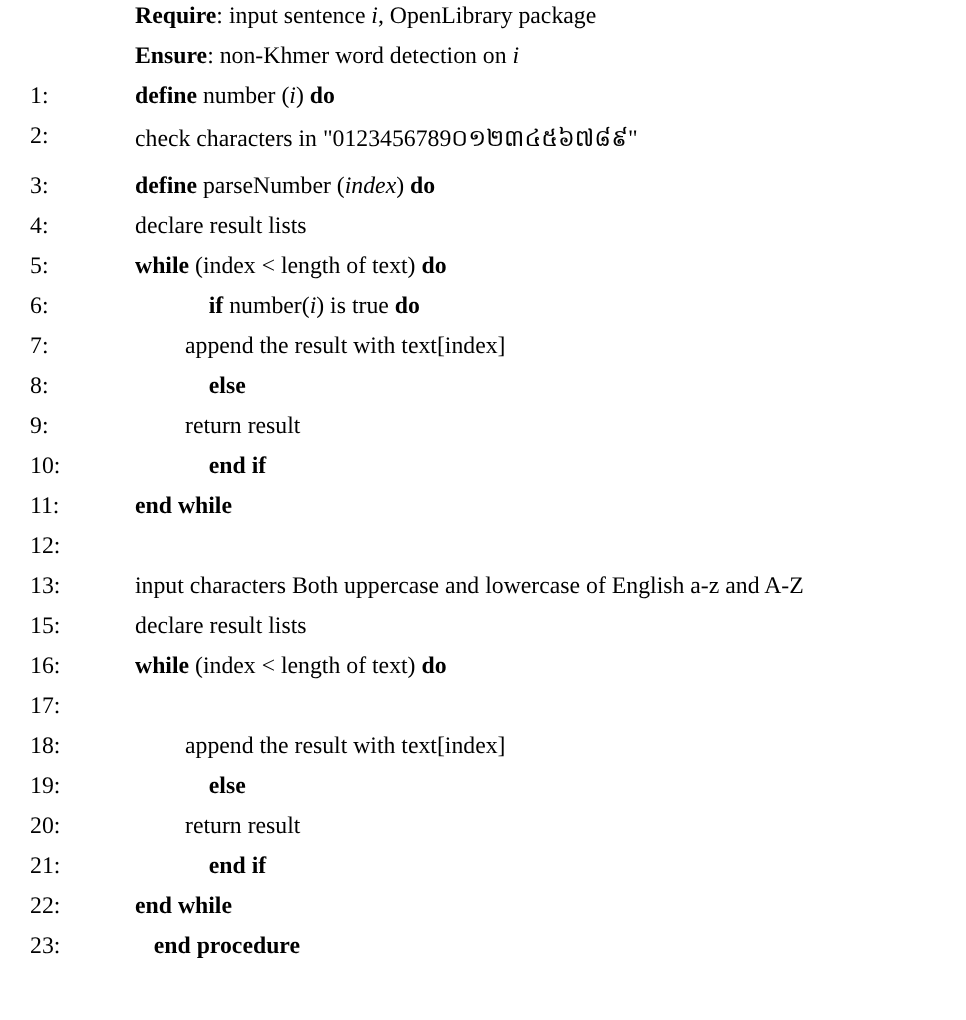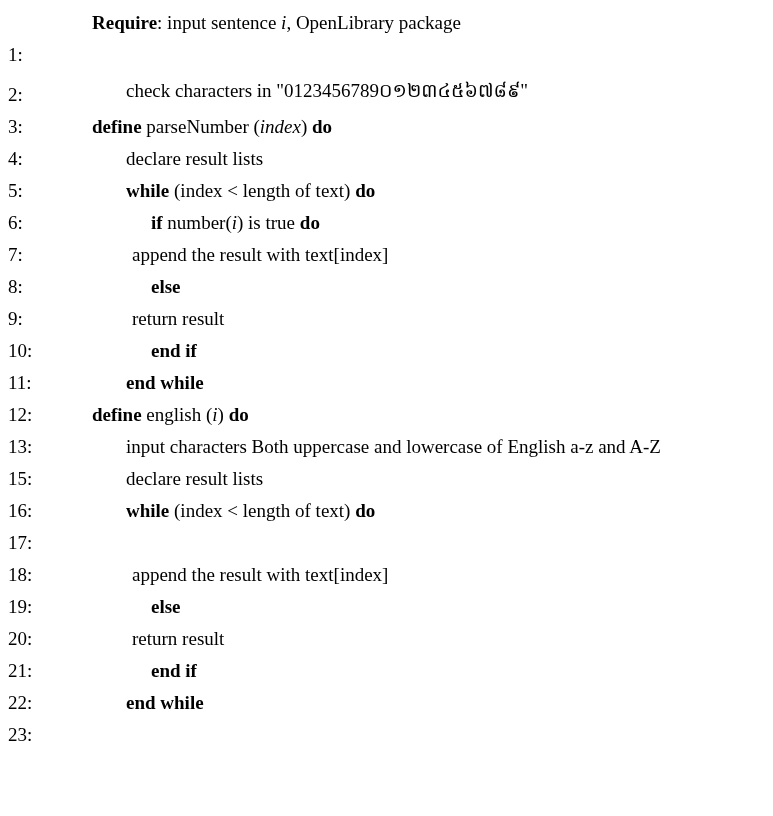--- a/index.html
+++ b/index.html
@@ -13,64 +13,66 @@
     overflow: hidden;
     color: #000000;
     font-family: "Liberation Serif", serif;
     font-size: 19px;
   }
   .algo {
     padding-top: 2px;
   }
   .row {
     display: flex;
-    align-items: flex-end;
+    align-items: flex-start;
     height: 32px;
     white-space: pre;
+    padding-left: 16px;
   }
   .row.tall {
     height: 40px;
   }
   .num {
     flex: none;
     width: 92px;
     padding-left: 8px;
     box-sizing: border-box;
   }
   .content {
     flex: none;
   }
   .ind0 { margin-left: 0; }
-  .ind1 { margin-left: 34px; }
+  .ind1 { }
   .ind2 { margin-left: 59px; }
   .ind3 { margin-left: 40px; }
   .ind4 { margin-left: 15px; }
   .b { font-weight: bold; }
   .i { font-style: italic; }
 </style>
 </head>
 <body>
 
 <div class="algo" id="algo">
     <div class="row"><div class="num"></div><div class="content ind0"><span class="b">Require</span><span class="">: input sentence </span><span class="i">i</span><span class="">, OpenLibrary package</span></div></div>
-    <div class="row"><div class="num">1:</div></div>
+    <div class="row"><div class="num"></div><div class="content ind0"><span class="b">Ensure</span><span class="">: non-Khmer word detection on </span><span class="i">i</span></div></div>
+    <div class="row"><div class="num">1:</div><div class="content ind0"><span class="b">define</span><span class=""> number (</span><span class="i">i</span><span class="">) </span><span class="b">do</span></div></div>
     <div class="row tall"><div class="num">2:</div><div class="content ind1"><span class="">check characters in "0123456789០១២៣៤៥៦៧៨៩"</span></div></div>
     <div class="row"><div class="num">3:</div><div class="content ind0"><span class="b">define</span><span class=""> parseNumber (</span><span class="i">index</span><span class="">) </span><span class="b">do</span></div></div>
     <div class="row"><div class="num">4:</div><div class="content ind1"><span class="">declare result lists</span></div></div>
     <div class="row"><div class="num">5:</div><div class="content ind1"><span class="b">while</span><span class=""> (index &lt; length of text) </span><span class="b">do</span></div></div>
     <div class="row"><div class="num">6:</div><div class="content ind2"><span class="b">if</span><span class=""> number(</span><span class="i">i</span><span class="">) is true </span><span class="b">do</span></div></div>
     <div class="row"><div class="num">7:</div><div class="content ind3"><span class="">append the result with text[index]</span></div></div>
     <div class="row"><div class="num">8:</div><div class="content ind2"><span class="b">else</span></div></div>
     <div class="row"><div class="num">9:</div><div class="content ind3"><span class="">return result</span></div></div>
     <div class="row"><div class="num">10:</div><div class="content ind2"><span class="b">end if</span></div></div>
     <div class="row"><div class="num">11:</div><div class="content ind1"><span class="b">end while</span></div></div>
-    <div class="row"><div class="num">12:</div><div class="content ind0"><span class="b">define</span><span class=""> english (</span><span class="i">i</span><span class="">) </span><span class="b">do</span></div></div>
+    <div class="row"><div class="num">12:</div></div>
     <div class="row"><div class="num">13:</div><div class="content ind1"><span class="">input characters Both uppercase and lowercase of English a-z and A-Z</span></div></div>
     <div class="row"><div class="num">15:</div><div class="content ind1"><span class="">declare result lists</span></div></div>
     <div class="row"><div class="num">16:</div><div class="content ind1"><span class="b">while</span><span class=""> (index &lt; length of text) </span><span class="b">do</span></div></div>
     <div class="row"><div class="num">17:</div></div>
     <div class="row"><div class="num">18:</div><div class="content ind3"><span class="">append the result with text[index]</span></div></div>
     <div class="row"><div class="num">19:</div><div class="content ind2"><span class="b">else</span></div></div>
     <div class="row"><div class="num">20:</div><div class="content ind3"><span class="">return result</span></div></div>
     <div class="row"><div class="num">21:</div><div class="content ind2"><span class="b">end if</span></div></div>
     <div class="row"><div class="num">22:</div><div class="content ind1"><span class="b">end while</span></div></div>
-    <div class="row"><div class="num">23:</div></div>
+    <div class="row"><div class="num">23:</div><div class="content ind4"><span class="b">end procedure</span></div></div>
   </div>
 
 </body></html>

